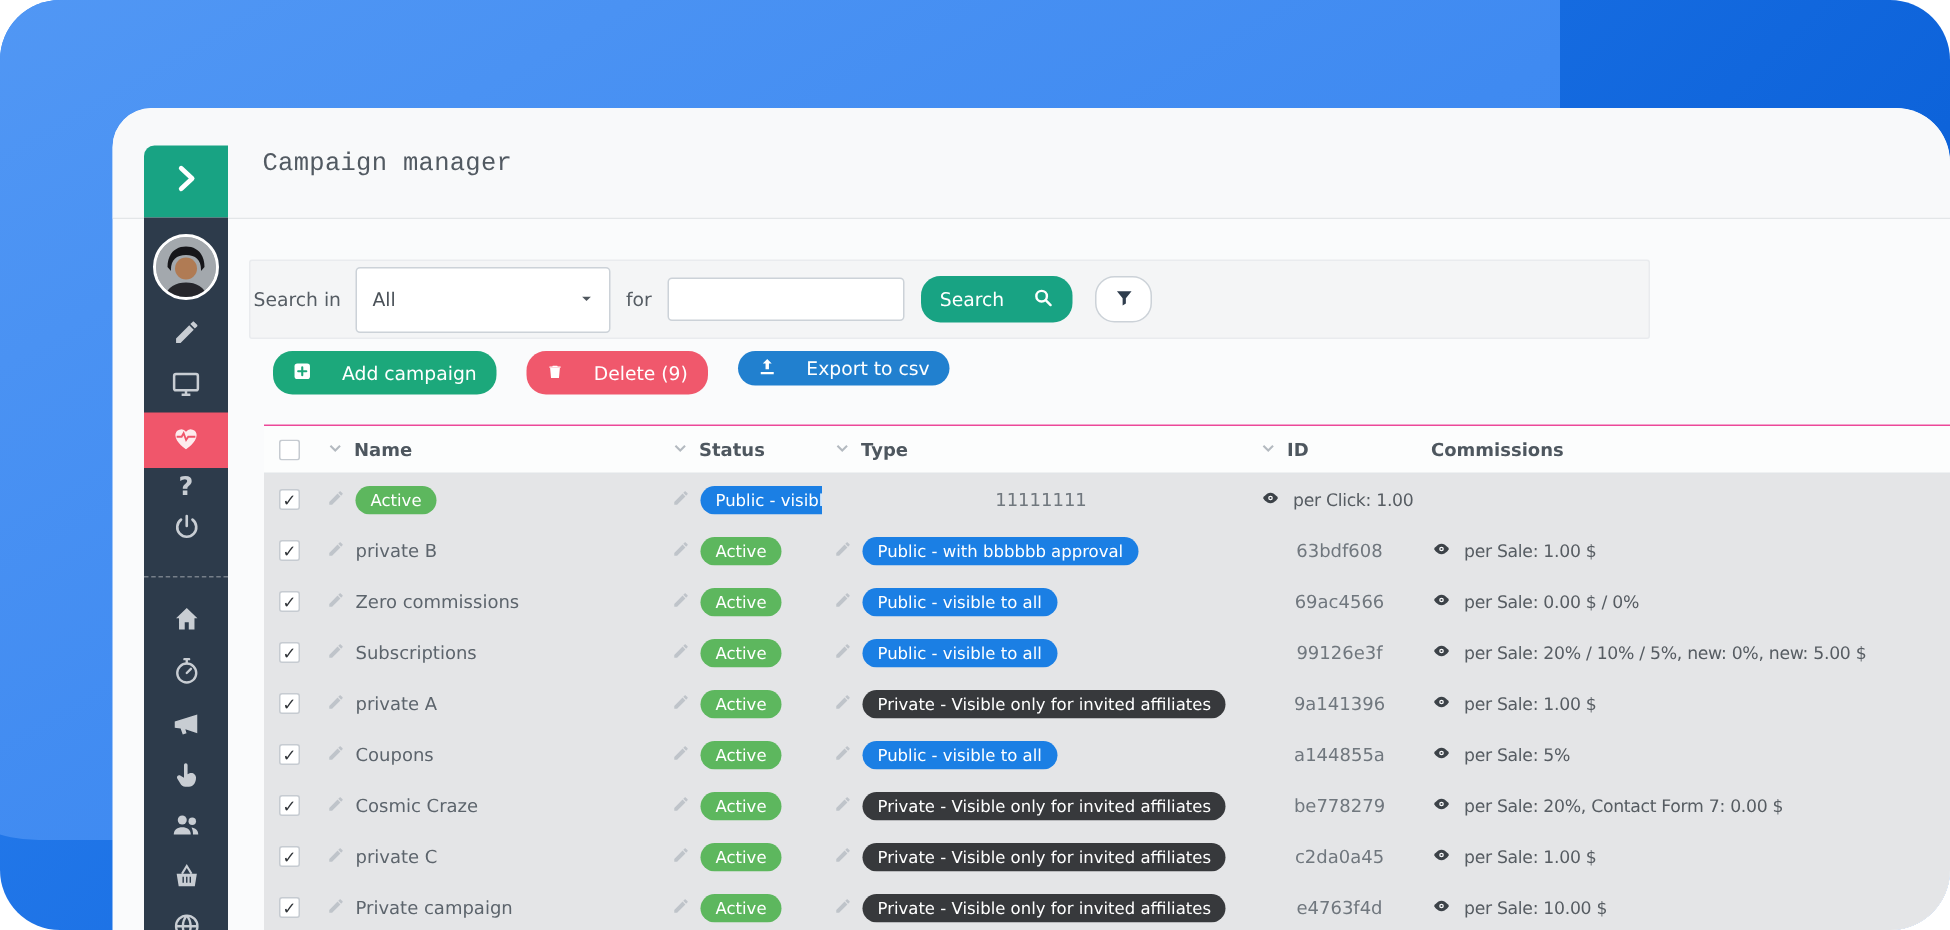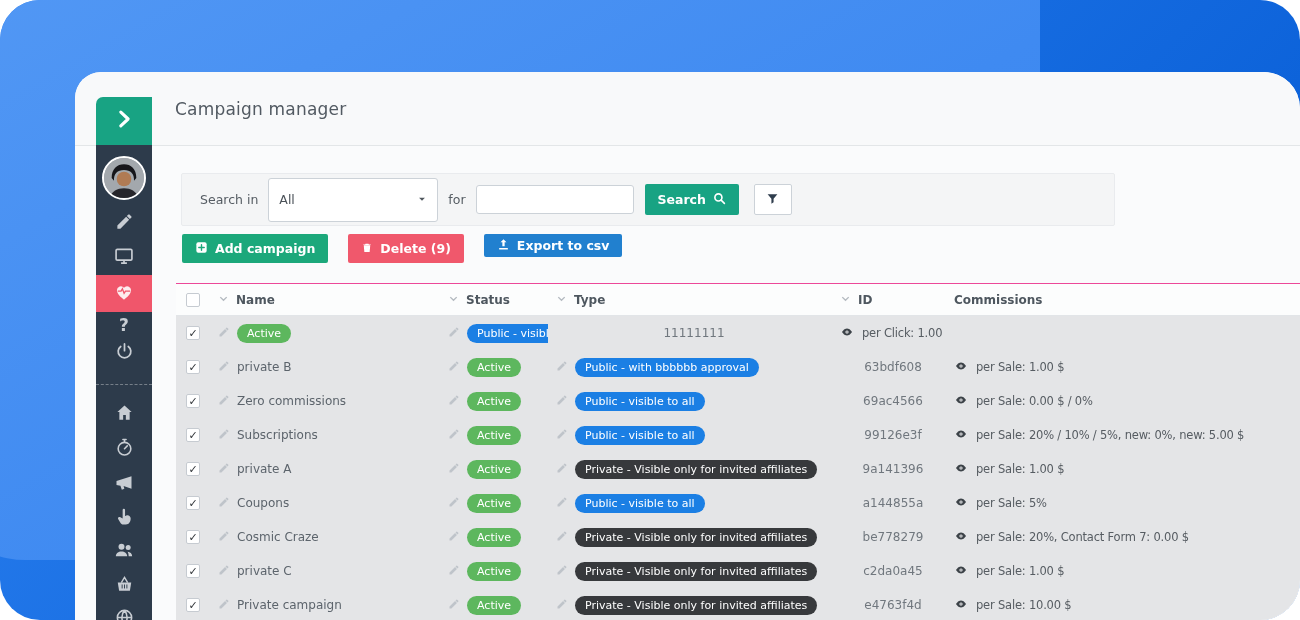--- a/index.html
+++ b/index.html
@@ -6,51 +6,51 @@
   html,body { background:#fff; font-family:"DejaVu Sans","Liberation Sans",sans-serif; }
   .canvas { position:relative; width:1300px; height:620px; border-radius:40px; overflow:hidden;
             background:linear-gradient(135deg,#2e83f2 0%,#0d63da 72%,#0a5ccf 100%); }
   .bg-shape { position:absolute; left:-70px; top:-110px; width:1110px; height:670px; border-radius:96px;
               background:linear-gradient(150deg,#559af5 0%,#3f8af1 60%,#3584ef 100%); }
 
   
   .app-card { position:absolute; left:75px; top:72px; width:1225px; height:548px;
               background:#fafbfc; border-radius:26px 36px 0 0; overflow:hidden; }
   .app-header { position:absolute; left:0; top:0; right:0; height:74px; background:#f8f9fa;
-                border-bottom:1px solid #e3e6e8; border-radius:26px 36px 0 0; }
+                border-bottom:1px solid #e3e6e8; border-radius:26px 36px 0 0;font-family:Liberation Mono, monospace; }
   .app-title { position:absolute; left:100px; top:0; height:74px; display:flex; align-items:center;
                font-size:17px; color:#525a62; letter-spacing:.2px; }
 
   
   .sidebar-wrap { position:absolute; left:21px; top:25px; width:56px; bottom:0; z-index:5; }
   .sidebar-toggle { height:48px; background:#18a383; border-radius:7px 0 0 0; display:flex;
                     align-items:center; justify-content:center; cursor:pointer; }
   .sidebar-body { position:relative; height:475px; background:#2d3b4b; }
   .sb-abs { position:absolute; left:0; width:56px; display:flex; justify-content:center; }
   .avatar { top:11px; }
   .avatar .ring { width:44px; height:44px; border-radius:50%; border:2px solid #fff; overflow:hidden;
                   background:#9aa0a6; }
   .sb-icon { color:#c8cdd3; }
   .sb-active { background:#f0566b; height:37px; align-items:center; }
   .sb-divider { top:239px; width:56px; border-top:1px dashed rgba(255,255,255,.35); }
   .q-mark { font-size:17px; font-weight:bold; color:#c8cdd3; font-family:"DejaVu Sans",sans-serif; }
 
   
   .content { position:absolute; left:77px; top:74px; right:0; bottom:0; background:#fafbfc; overflow:hidden; }
 
-  .search-panel { position:absolute; left:29px; top:27px; width:934px; height:53px; background:#f4f5f6;
-                  border:1px solid #e9ebee; border-radius:2px; display:flex; align-items:center; padding-left:18px; }
+  .search-panel { position:absolute; left:14px; top:27px; width:934px; height:53px; background:#f4f5f6;
+                  border:1px solid #e9ebee; border-radius:2px; display:flex; align-items:center; padding-left:2px; }
   .search-label { font-size:12.5px; color:#555c63; margin-right:10px; }
   .search-select { width:170px; height:44px; background:#fff; border:1px solid #ccd2d8; border-radius:3px;
                    display:flex; align-items:center; padding:0 10px; font-size:12.5px; color:#4a5158;
                    justify-content:space-between; cursor:pointer; margin-right:10px; }
   .search-input { width:158px; height:29px; background:#fff; border:1px solid #ccd2d8; border-radius:3px;
                   font-size:12.5px; padding:0 8px; color:#4a5158; margin-right:11px; }
-  .btn { border:none; display:inline-flex; align-items:center; gap:7px; cursor:pointer; color:#fff;
-         font-size:12.5px; border-radius:2px; font-family:inherit;font-weight:bold; }
+  .btn { border:none; display:inline-flex; align-items:center; gap:20px; cursor:pointer; color:#fff;
+         font-size:12.5px; border-radius:13px; font-family:inherit; }
   .btn-search { background:#18a383; height:31px; padding:0 13px; margin-right:15px; }
   .btn-filter { background:#fff; border:1px solid #ccd2d8; width:38px; height:31px; justify-content:center; }
 
   .toolbar { position:absolute; left:8px; top:88px; display:flex; gap:20px;padding-left:22px; }
   .btn-add { background:#1ca87b; height:29px; padding:0 13px; }
   .btn-delete { background:#f0586c; height:29px; padding:0 13px; }
   .btn-export { background:#2180cf; height:23px; padding:0 13px; }
 
   
   .table { position:absolute; left:24px; top:137px; right:0; bottom:0; }

